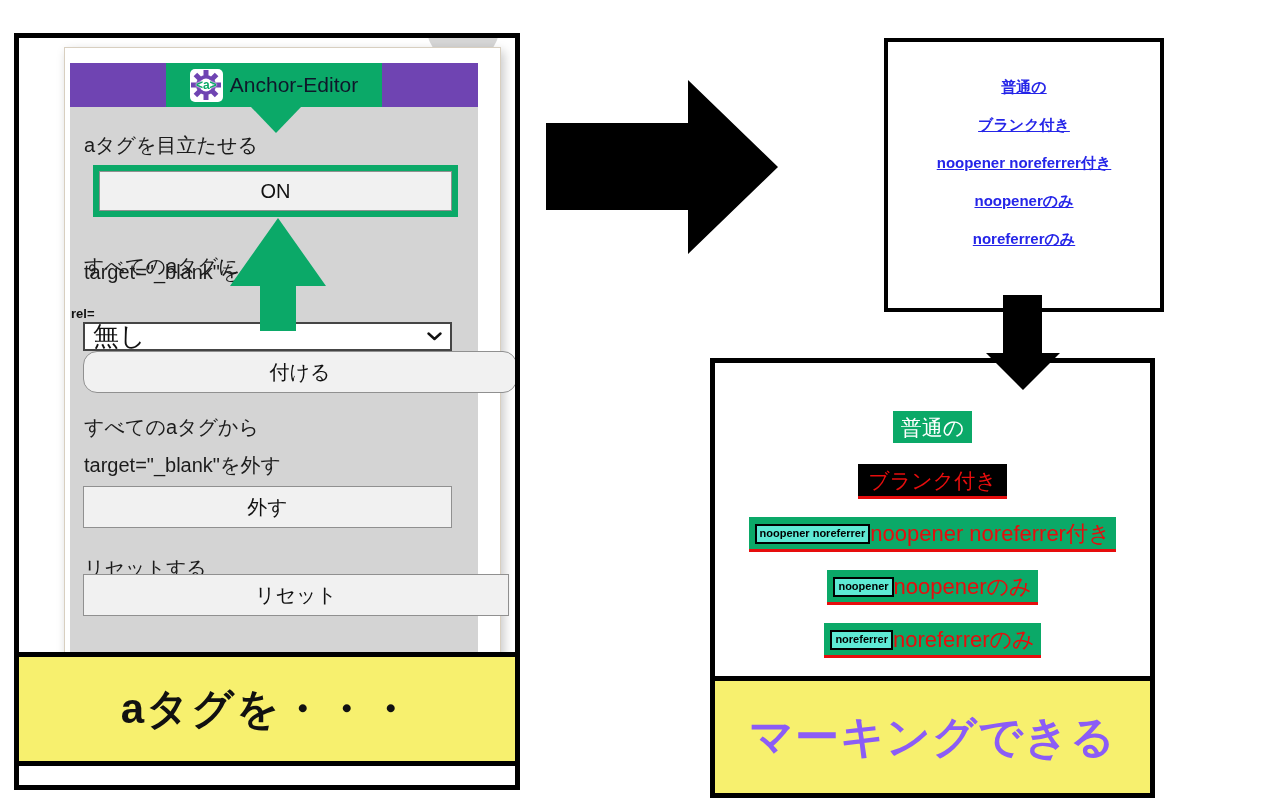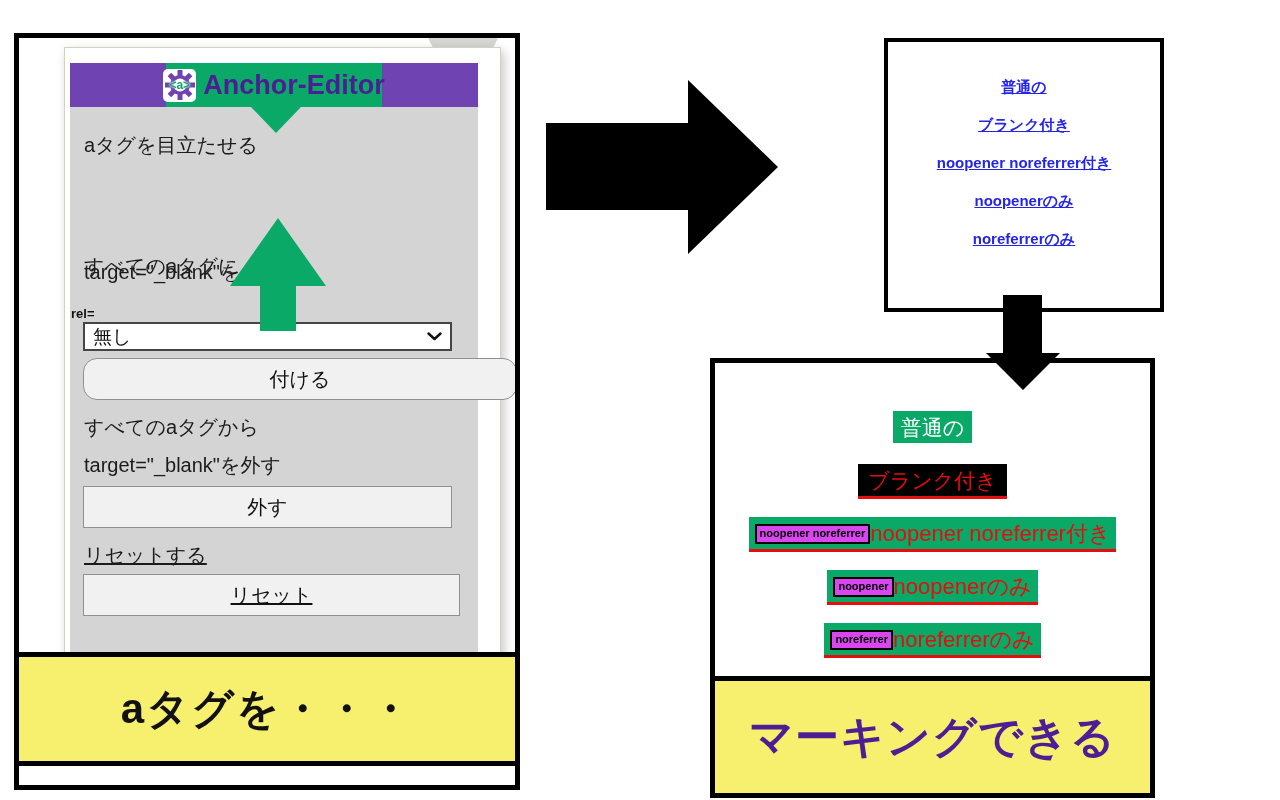--- a/index.html
+++ b/index.html
@@ -35,21 +35,21 @@
     display:flex;align-items:center;justify-content:center;gap:7px;
   }
   .ae-icon{
     width:33px;height:33px;background:#fff;border-radius:5px;position:relative;
     display:flex;align-items:center;justify-content:center;flex:0 0 auto;
   }
   .ae-icon .atag{
     position:absolute;color:#0ba968;font-weight:bold;font-size:12px;
     text-shadow:0 0 2px #fff,0 0 2px #fff;
   }
-  .ae-title{font-size:27px;font-weight:bold;color:#4c1d95;white-space:nowrap;}
+  .ae-title{font-size:21px;font-weight:normal;color:#0f172a;white-space:nowrap;}
   .ae-tail{
     position:absolute;left:181px;top:44px;width:0;height:0;
     border-left:25px solid transparent;border-right:25px solid transparent;
     border-top:26px solid #0ba968;
   }
   .pp-label{position:absolute;left:14px;font-size:20px;color:#1b1b1b;white-space:nowrap;}
   .pp-label-sm{position:absolute;left:1px;font-size:13px;font-weight:bold;color:#111;}
   .on-outline{
     position:absolute;left:23px;top:102px;width:365px;height:52px;
     border:6px solid #0ba968;
@@ -57,21 +57,21 @@
   .pp-btn{
     position:absolute;background:#f1f1f1;border:1px solid #909090;
     font-size:20px;color:#111;display:flex;align-items:center;justify-content:center;
     font-family:"Liberation Sans", sans-serif;cursor:pointer;
   }
   .on-button{position:relative;width:100%;height:100%;left:0;top:0;}
   .green-arrow{position:absolute;left:160px;top:155px;z-index:2;}
   .rel-select{
     position:absolute;left:13px;top:259px;width:369px;height:29px;
     background:#fff;border:2px solid #454545;display:flex;align-items:center;
-    padding:0 8px;font-size:19px;color:#111;cursor:pointer;
+    padding:0 8px;font-size:26px;color:#111;cursor:pointer;
   }
   .rel-select .chev{margin-left:auto;display:flex;align-items:center;}
 
   .left-banner{
     position:absolute;left:14px;top:652px;width:506px;height:114px;
     background:#f7f06e;border:5px solid #000;z-index:6;
     display:flex;align-items:center;justify-content:center;
     font-size:42px;font-weight:bold;color:#111;letter-spacing:2px;
   }
 
@@ -106,29 +106,29 @@
   .mark-black-red{
     background:#000;color:#e60d0d;font-size:21px;
     padding:3px 10px 1px;border-bottom:3px solid #e60d0d;
   }
   .mark-green-red{
     background:#0ba968;color:#e60d0d;
     padding:2px 6px 0;border-bottom:3px solid #e60d0d;
   }
   .mark-green-red .mark-text{font-size:22px;white-space:nowrap;}
   .rel-badge{
-    background:#d946ef;border:2px solid #000;color:#000;
+    background:#5eead4;border:2px solid #000;color:#000;
     font-size:11px;font-weight:bold;padding:1px 3px;line-height:1.25;
     white-space:nowrap;flex:0 0 auto;
   }
   .bottom-right-banner{
     position:absolute;left:710px;top:676px;width:445px;height:122px;
     background:#f7f06e;border:5px solid #000;
     display:flex;align-items:center;justify-content:center;
-    font-size:44px;font-weight:bold;color:#4c1d95;letter-spacing:1px;
+    font-size:44px;font-weight:bold;color:#8b5cf6;letter-spacing:1px;
   }
 </style>
 </head>
 <body>
 
 <div class="left-box">
   <div class="chrome-circle"></div>
 
   <div class="popup">
     <div class="popup-body">
@@ -148,45 +148,48 @@
             </svg>
             <span class="atag">&lt;a&gt;</span>
           </span>
           <span class="ae-title">Anchor-Editor</span>
         </div>
         <div class="ae-tail"></div>
       </div>
 
       <div class="pp-label" style="top:69px;text-align:center;">aタグを目立たせる</div>
 
+      <div class="on-outline">
+        <button class="pp-btn on-button">ON</button>
+      </div>
 
       <div class="pp-label" style="top:158px;margin-top:32px;">すべてのaタグに</div>
       <div class="pp-label" style="top:196px;">target="_blank"を付ける</div>
 
       <div class="pp-label-sm" style="top:243px;">rel=</div>
 
       <div class="rel-select">
         <span>無し</span>
         <span class="chev">
           <svg width="15" height="9" viewBox="0 0 15 9">
             <path d="M1.5 1.5 L7.5 7 L13.5 1.5" fill="none" stroke="#111" stroke-width="2.4" stroke-linecap="round" stroke-linejoin="round"></path>
           </svg>
         </span>
       </div>
 
-      <button class="pp-btn" style="left:13px;top:295px;width:434px;height:42px;border-radius:14px;">付ける</button>
+      <button class="pp-btn" style="left:13px;top:288px;width:434px;height:42px;border-radius:14px;">付ける</button>
 
       <div class="pp-label" style="top:351px;text-align:right;">すべてのaタグから</div>
       <div class="pp-label" style="top:389px;">target="_blank"を外す</div>
 
       <button class="pp-btn" style="left:13px;top:423px;width:369px;height:42px;">外す</button>
 
-      <div class="pp-label" style="top:479px;text-decoration:underline;">リセットする</div>
-
-      <button class="pp-btn" style="left:13px;top:511px;width:377px;height:42px;text-decoration:underline;">リセット</button>
+      <div class="pp-label" style="top:492px;text-decoration:underline;">リセットする</div>
+
+      <button class="pp-btn" style="left:13px;top:511px;width:426px;height:42px;">リセット</button>
 
       <svg class="green-arrow" width="96" height="113" viewBox="0 0 96 113">
         <polygon points="48,0 96,68 66,68 66,113 30,113 30,68 0,68" fill="#0ba968"></polygon>
       </svg>
 
     </div>
   </div>
 </div>
 
 <div class="left-banner">

